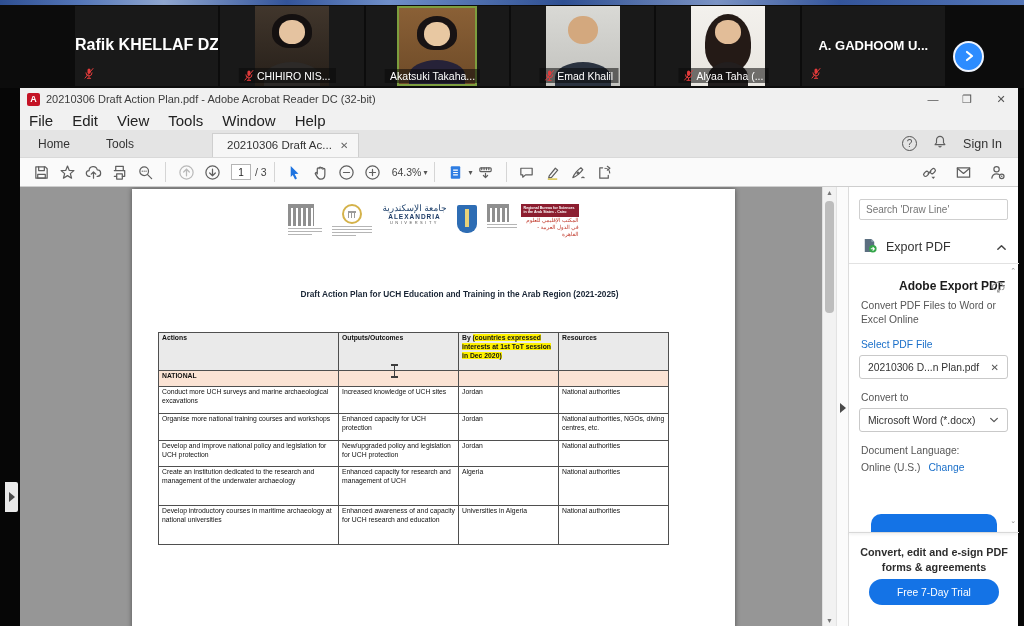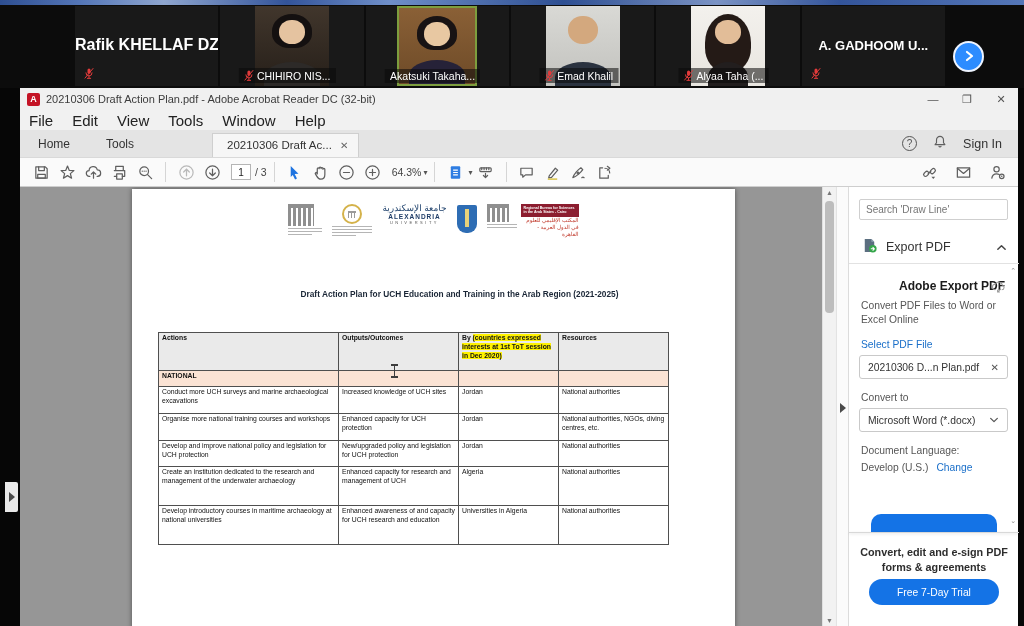--- a/index.html
+++ b/index.html
@@ -608,21 +608,21 @@
       </div>
       <div id="convert-lbl">Convert to</div>
       <div id="fmt-select">
         <span class="v">Microsoft Word (*.docx)</span>
         <svg viewBox="0 0 12 12">
             <polyline points="2,4 6,8 10,4" fill="none" stroke="#555" stroke-width="1.5" stroke-linecap="round" stroke-linejoin="round"></polyline>
           </svg>
       </div>
       <div id="lang-lbl">Document Language:</div>
       <div id="lang-row">
-        <span>Develop (U.S.)</span>
+        <span>Online (U.S.)</span>
         <a href="#">Change</a>
       </div>
       <div id="convert-btn"></div>
       <span class="pchev" style="top:330px">⌄</span>
 
       <div id="promo-sep"></div>
       <div id="promo-txt">Convert, edit and e-sign PDF forms &amp; agreements</div>
       <div id="trial-btn">Free 7-Day Trial</div>
     </div>
   </div>

